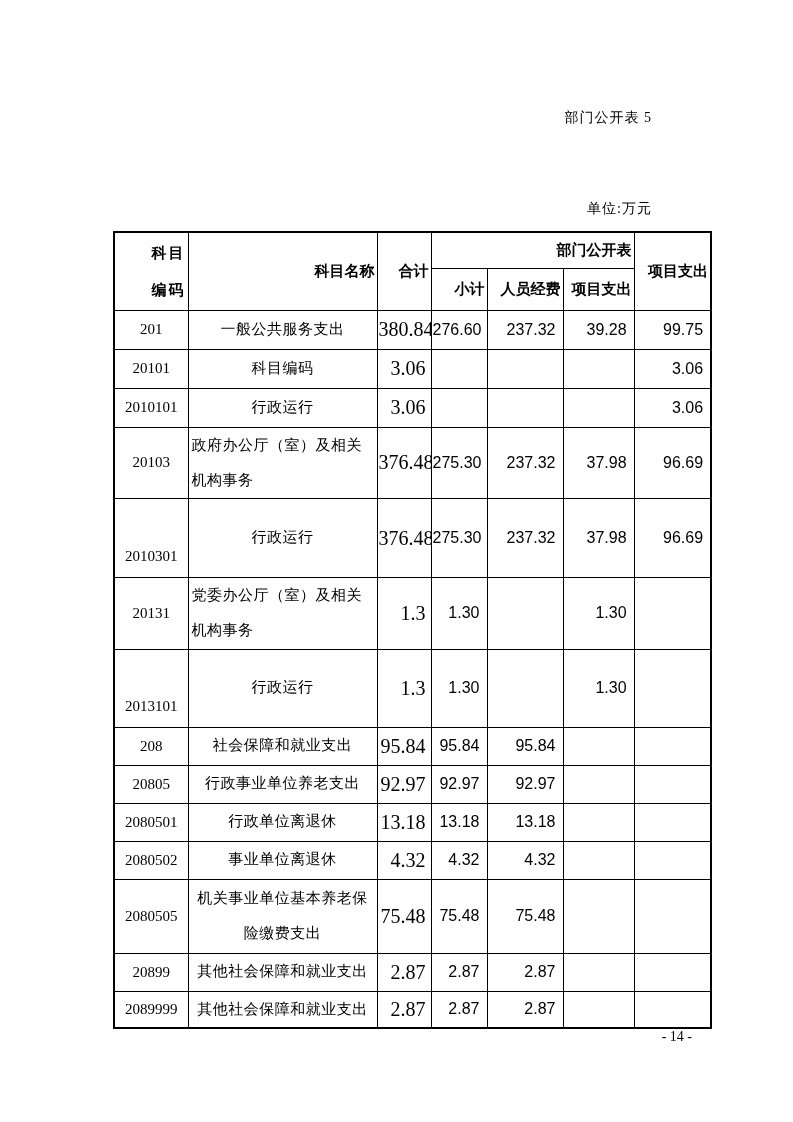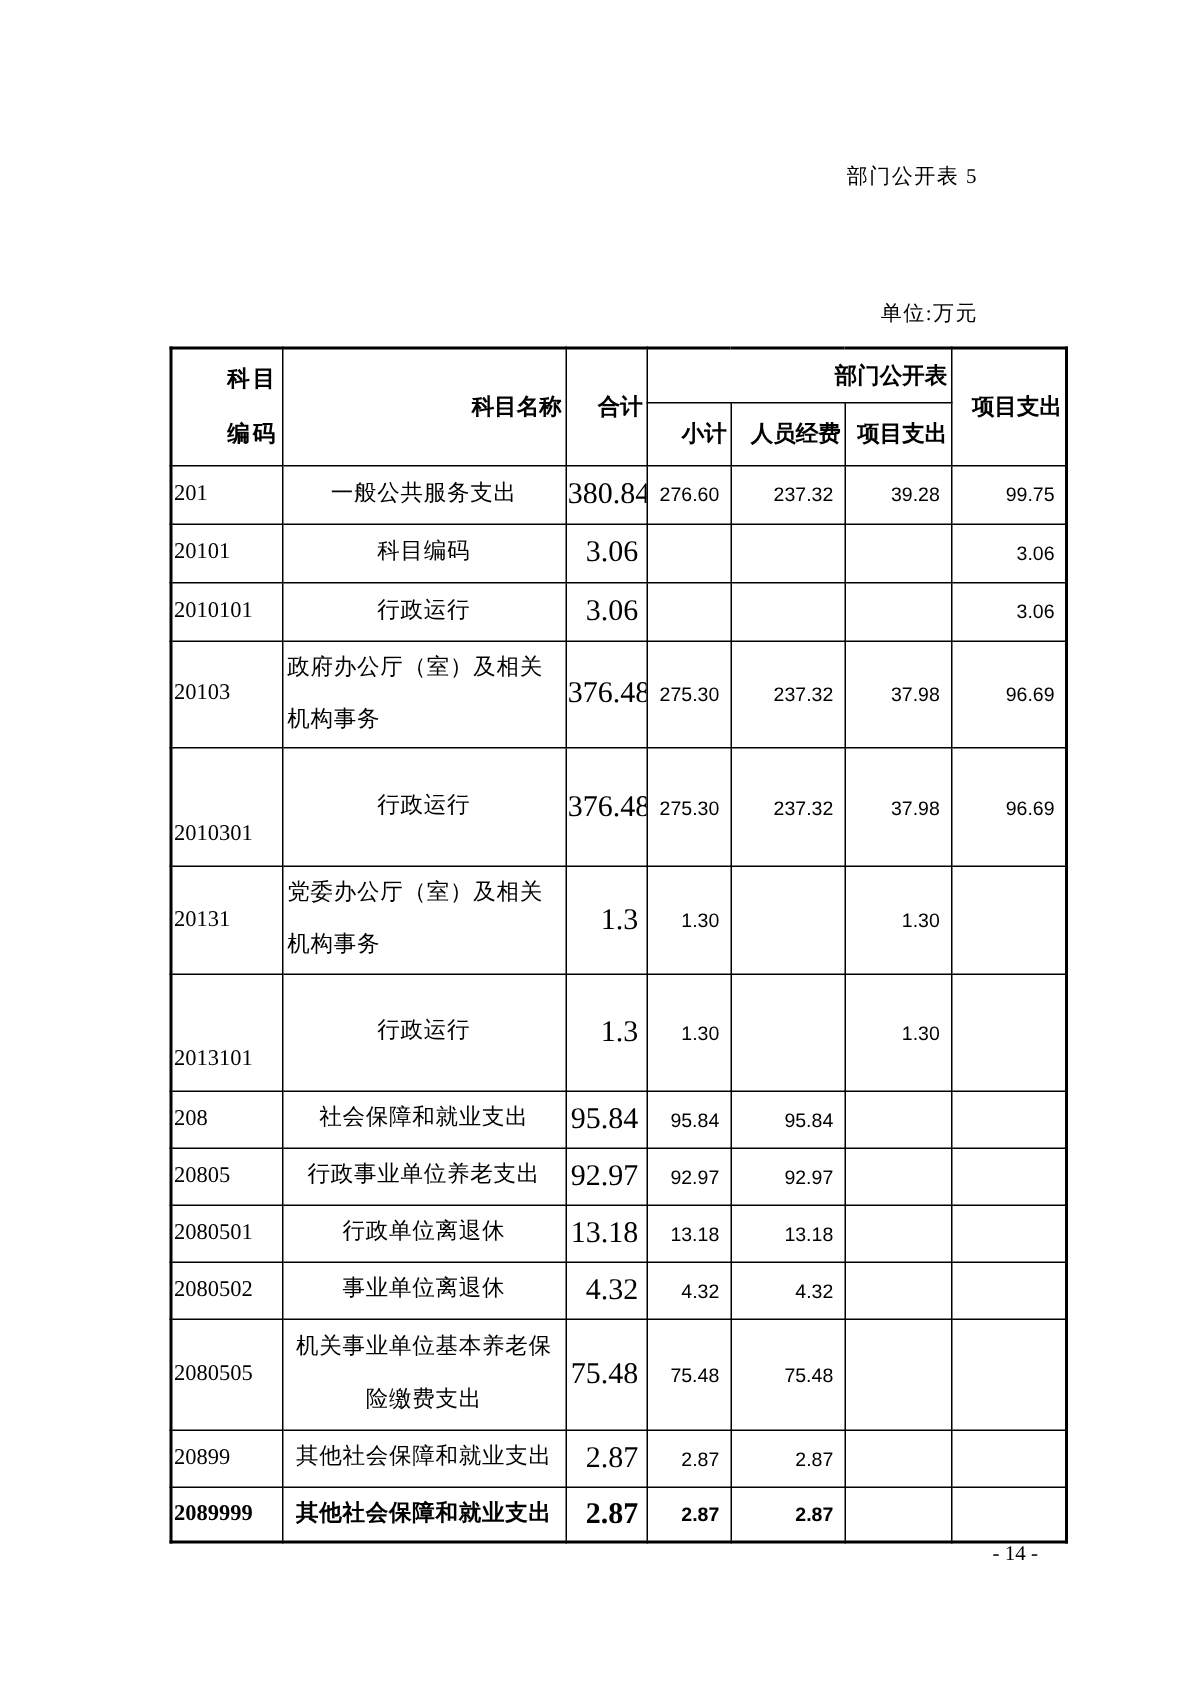--- a/index.html
+++ b/index.html
@@ -47,32 +47,32 @@
   thead tr.head-top { height: 36px; }
   thead tr.head-sub { height: 42px; }
   th {
     font-family: "Liberation Sans", "DejaVu Sans", sans-serif;
     font-weight: bold; font-size: 15px; text-align: right;
     padding: 0 2px;
   }
   .code-head { display: inline-block; width: 2.3em; line-height: 2.5; letter-spacing: 2px; }
 
   td.td-code {
-    font-size: 15px; text-align: left; 
+    font-size: 15px; text-align: center; 
   }
   td.td-name {
     font-size: 15px; text-align: center; line-height: 2.35;
     padding: 0 3px; letter-spacing: 0.5px;
   }
   td.td-total {
     font-size: 20px; text-align: right; padding-right: 5px;
   }
   td.td-num {
     font-family: "Liberation Sans", "DejaVu Sans", sans-serif;
-    font-size: 13px; text-align: right; padding-right: 7px; margin-left: 10px;
+    font-size: 16px; text-align: right; padding-right: 7px; margin-left: 10px;
   }
   tr.name-left  td.td-name { text-align: left; }
   tr.code-bottom td.td-code { vertical-align: bottom; padding-bottom: 12px; }
 
   .page-num {
     position: absolute; top: 1029px; left: 12px; width: 680px;
     text-align: right; font-size: 14px;
   }
 </style>
 </head>
@@ -222,21 +222,21 @@
         </tr>
         <tr style="height: 38px;">
           <td class="td-code">20899</td>
           <td class="td-name">其他社会保障和就业支出</td>
           <td class="td-total">2.87</td>
           <td class="td-num">2.87</td>
           <td class="td-num">2.87</td>
           <td class="td-num"></td>
           <td class="td-num"></td>
         </tr>
-        <tr style="height: 37px; font-weight: bold;">
+        <tr style="height: 37px;">
           <td class="td-code">2089999</td>
           <td class="td-name">其他社会保障和就业支出</td>
           <td class="td-total">2.87</td>
           <td class="td-num">2.87</td>
           <td class="td-num">2.87</td>
           <td class="td-num"></td>
           <td class="td-num"></td>
         </tr>
       </tbody>
   </table>

